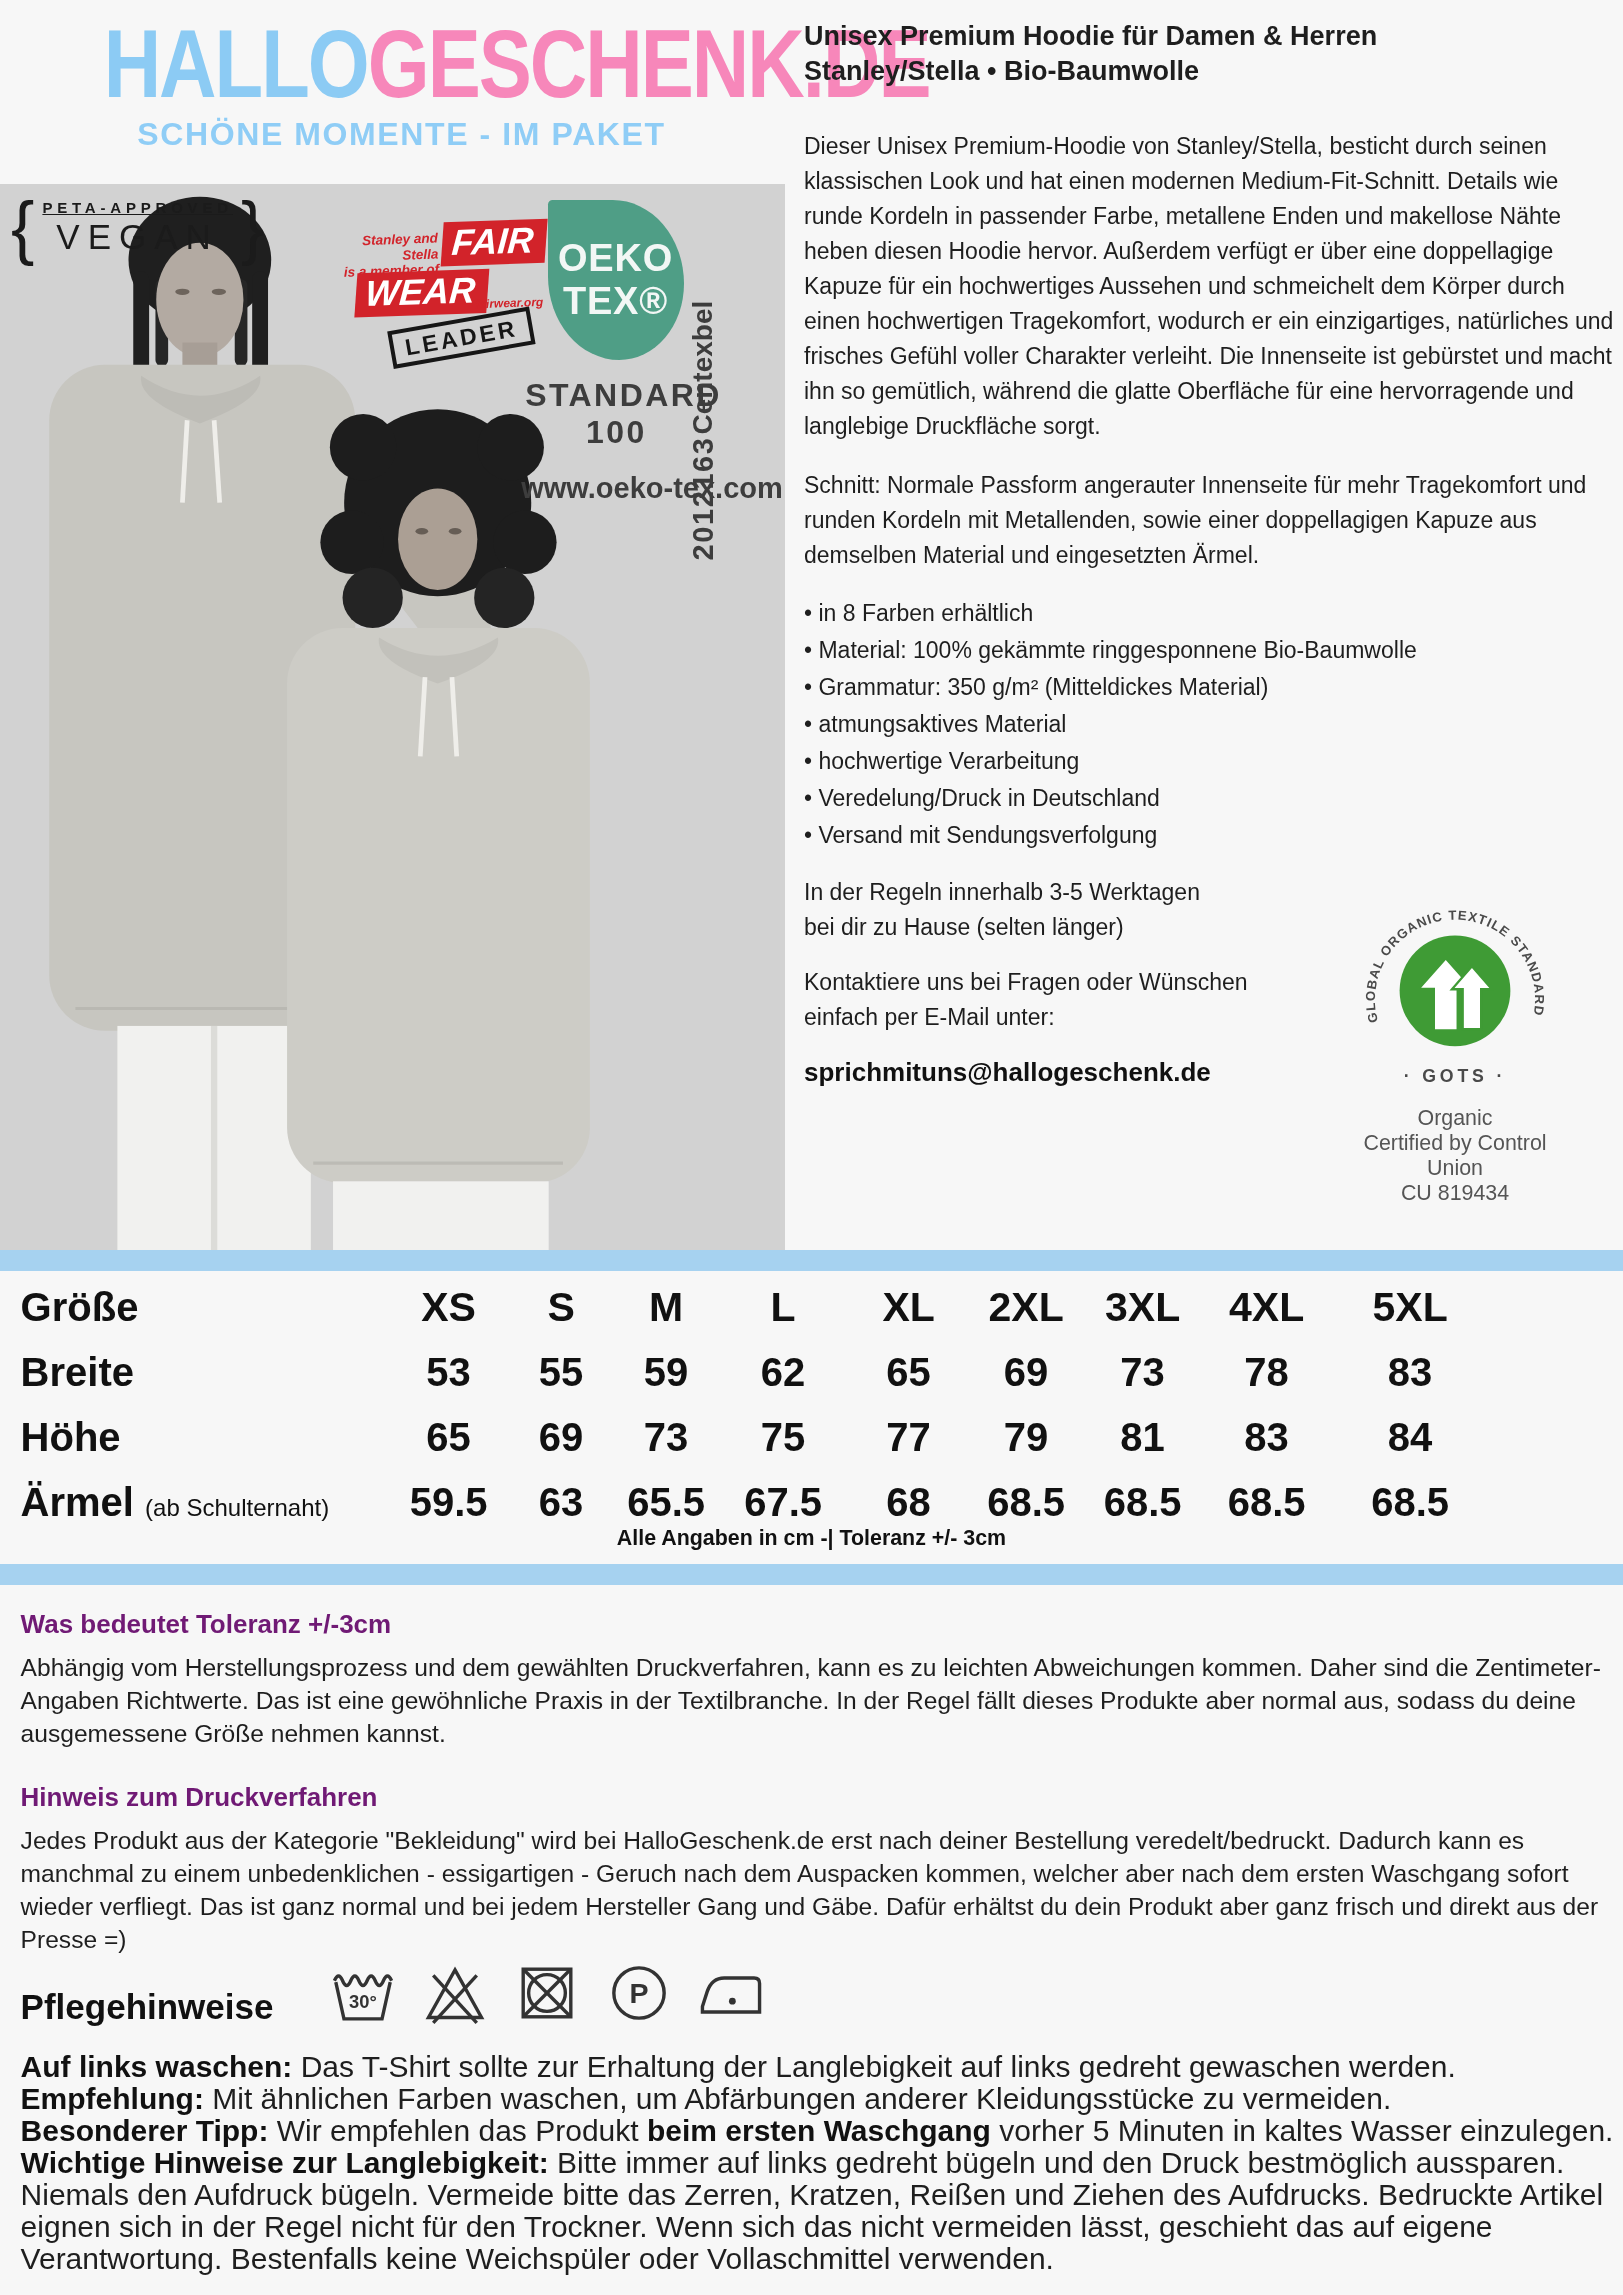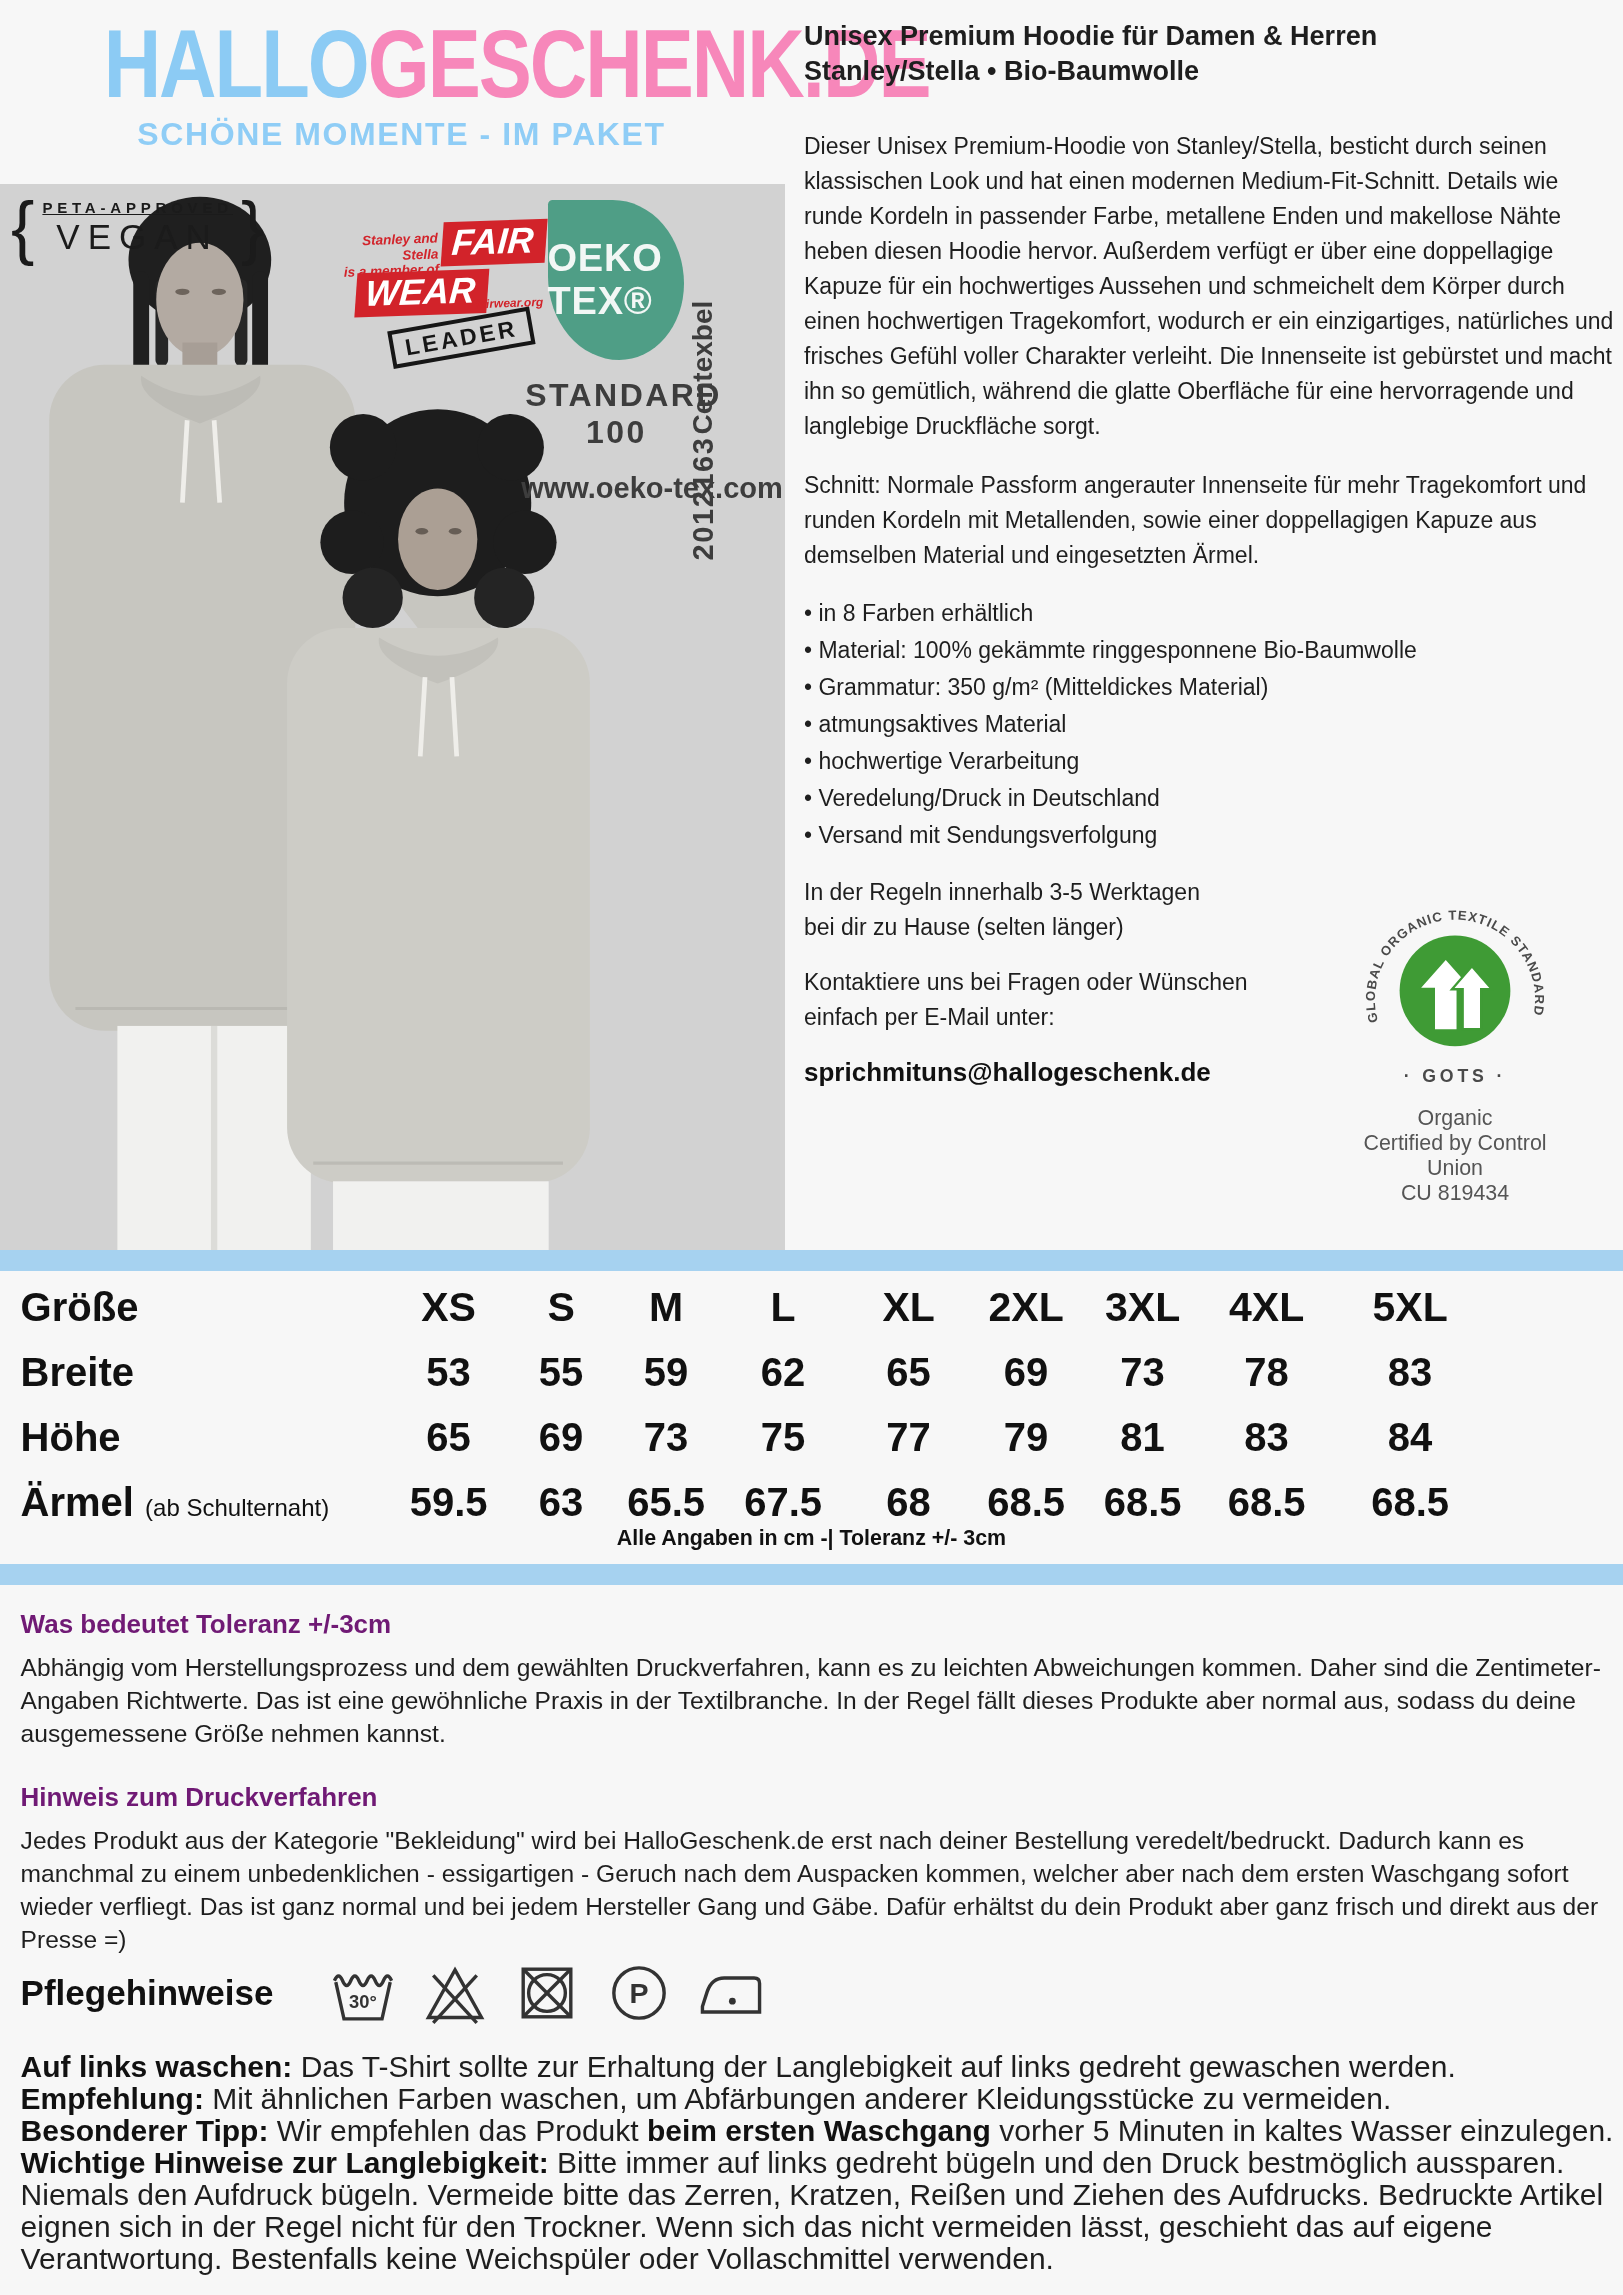--- a/index.html
+++ b/index.html
@@ -24,21 +24,21 @@
 
   .fairwear { position:absolute; left:339px; top:38px; width:230px; height:151px; transform:rotate(-2deg); }
   .fw-member { position:absolute; left:0; top:8px; width:101px; text-align:right; font-size:13.5px; line-height:1.15; font-style:italic; font-weight:bold; color:#d2232a; }
   .fw-block { position:absolute; background:#d2232a; color:#fff; font-style:italic; font-weight:bold; padding:0.8px 12.7px 4px 9.5px; font-size:36px; transform:skewX(-6deg); line-height:1.1; }
   .fw-fair { left:105px; top:0; }
   .fw-wear { left:17.4px; top:48px; }
   .fw-url { position:absolute; left:136px; top:76px; font-size:12px; font-style:italic; font-weight:bold; color:#d2232a; }
   .fw-leader { position:absolute; left:49px; top:97px; border:4px solid #161616; color:#161616; font-weight:bold; font-size:23px; letter-spacing:3.2px; padding:1.6px 11px; transform:rotate(-8deg); background:rgba(210,210,210,.0); }
 
   .oekotex { position:absolute; left:519px; top:16px; width:266px; }
-  .ot-drop { margin-left:28.5px; width:136px; height:160px; background:#4f9e86; border-radius:4.8px 55% 50% 55%; display:flex; flex-direction:column; justify-content:center; color:#f2f7f5; }
+  .ot-drop { margin-left:28.5px; width:136px; height:160px; background:#4f9e86; border-radius:4.8px 55% 50% 55%; display:flex; flex-direction:column; align-items:center; justify-content:center; color:#f2f7f5; }
   .ot-drop .ot-l1 { font-size:38px; font-weight:bold; letter-spacing:0.8px; }
   .ot-drop .ot-l2 { font-size:38px; font-weight:bold; letter-spacing:0.8px; }
   .ot-standard { margin-left:6.3px; width:182px; text-align:center; margin-top:17.4px; color:#3d3d3d; font-weight:bold; font-size:32px; letter-spacing:2.4px; line-height:1.15; }
   .ot-cert { position:absolute; left:168px; top:101px; writing-mode:vertical-rl; transform:rotate(180deg); display:flex; gap:1.6px; color:#3d3d3d; font-weight:bold; }
   .ot-cert .ot-num { font-size:29px; letter-spacing:1.6px; }
   .ot-cert .ot-body { font-size:28px; }
   .ot-web { margin-top:20.6px; width:266px; text-align:center; color:#3d3d3d; font-weight:bold; font-size:29px; }
 
   
   .rightcol { position:absolute; left:804px; top:19px; width:813px; max-height:1230px; overflow:hidden; color:#1e1e1e; }
@@ -70,21 +70,21 @@
   .st-head .st-cell { font-size:41px; }
   .st-note { position:absolute; left:0; top:1526px; width:1623px; text-align:center; font-size:21.4px; font-weight:bold; color:#111; }
 
   
   .sec { position:absolute; left:20.6px; width:1585px; color:#1e1e1e; }
   .sec h3 { font-size:26px; font-weight:bold; margin-bottom:11px; color:#701a75; }
   .sec p { font-size:24.6px; line-height:33px; }
   .sec-toleranz { top:1609px; }
   .sec-druck { top:1782px; }
 
-  .pflege-row { position:absolute; left:20.6px; top:1959px; display:flex; align-items:center; gap:24px; }
+  .pflege-row { position:absolute; left:20.6px; top:1959px; display:flex; align-items:flex-end; gap:24px; }
   .pflege-row h3 { font-size:35px; font-weight:bold; color:#111; margin-right:32px; }
   .care-icon { width:68px; height:68px; }
 
   .care-lines { position:absolute; left:20.6px; top:2051px; width:1593px; font-size:30px; line-height:32px; color:#1e1e1e; }
   .care-line { margin:0; }
   .care-line .b { font-weight:bold; color:#111; }
 </style>
 </head>
 <body>
 

